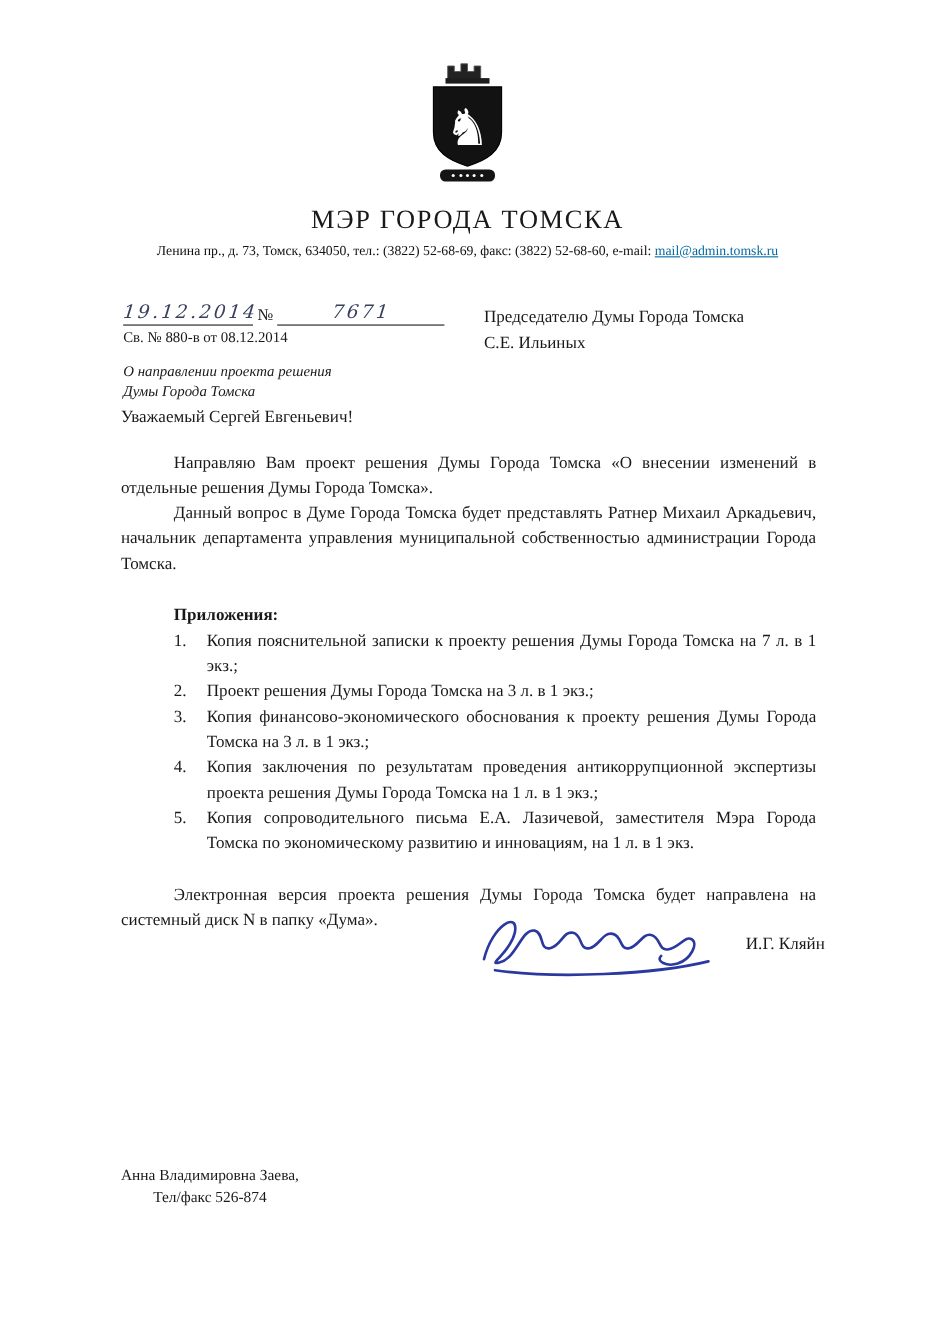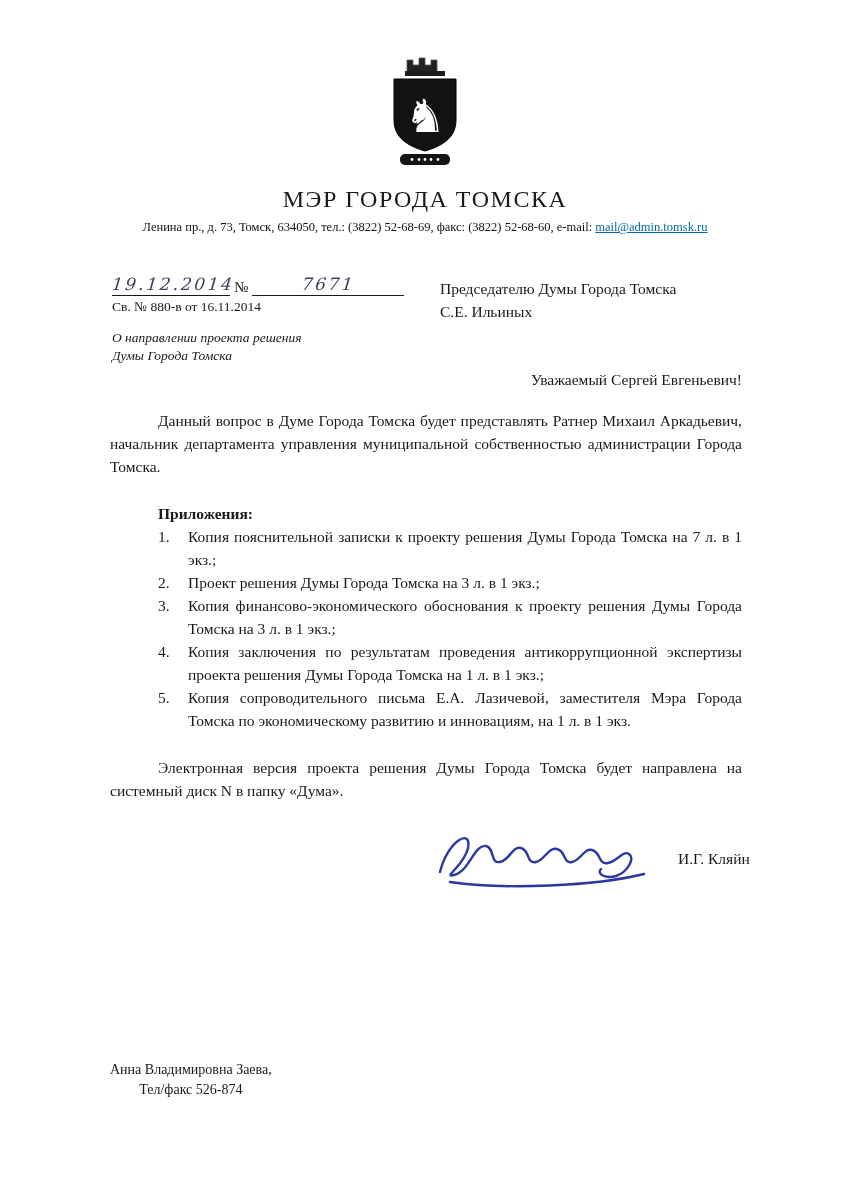--- a/index.html
+++ b/index.html
@@ -40,21 +40,21 @@
     padding-bottom:1px;
   }
   .reg-line { margin-top:3px; font-size:13.5px; }
   .subject { margin-top:14px; font-style:italic; font-size:13.5px; line-height:18px; }
 
   
   .addressee { position:absolute; left:440px; top:277px; width:310px; font-size:15.5px; line-height:23px; }
 
   
   .body-block { position:absolute; left:110px; top:368px; width:632px; font-size:15.5px; line-height:23px; }
-  .salutation { text-align:right; }
+  .salutation { text-align:left; }
   .para { margin-top:18px; text-align:justify; text-indent:48px; }
   .para + .para { margin-top:0; }
   .attach-heading { margin-top:24px; text-indent:48px;font-weight:bold; }
   .attach-list { margin-top:0; }
   .attach-item { display:flex; padding-left:48px; }
   .attach-num { width:30px; flex-shrink:0; }
   .attach-text { flex:1; text-align:justify; }
   .final-para { margin-top:24px; text-align:justify; text-indent:48px; }
 
   
@@ -98,34 +98,35 @@
     <div class="org-title">МЭР ГОРОДА ТОМСКА</div>
     <div class="address-line">
       <span>Ленина пр., д. 73, Томск, 634050, тел.: (3822) 52-68-69, факс: (3822) 52-68-60, e-mail: </span><span class="email-link">mail@admin.tomsk.ru</span>
     </div>
   </div>
 
   <div class="ref-block">
     <div class="hw-row">
       <span class="hw-seg hw-date-seg"><span class="hw">19.12.2014</span></span><span class="num-sign">№</span><span class="hw-seg hw-num-seg"><span class="hw">7671</span></span>
     </div>
-    <div class="reg-line">Св. № 880-в от 16.11.2014</div>
+    <div class="reg-line">Св. № 880-в от 08.12.2014</div>
     <div class="subject">
       <div>О направлении проекта решения</div>
       <div>Думы Города Томска</div>
     </div>
   </div>
 
   <div class="addressee">
     <div>Председателю Думы Города Томска</div>
     <div>С.Е. Ильиных</div>
   </div>
 
   <div class="body-block">
     <div class="salutation">Уважаемый Сергей Евгеньевич!</div>
+    <div class="para">Направляю Вам проект решения Думы Города Томска «О внесении изменений в отдельные решения Думы Города Томска».</div>
     <div class="para">Данный вопрос в Думе Города Томска будет представлять Ратнер Михаил Аркадьевич, начальник департамента управления муниципальной собственностью администрации Города Томска.</div>
 
     <div class="attach-heading">Приложения:</div>
     <div class="attach-list">
       <div class="attach-item">
         <span class="attach-num">1.</span>
         <span class="attach-text">Копия пояснительной записки к проекту решения Думы Города Томска на 7 л. в 1 экз.;</span>
       </div>
       <div class="attach-item">
         <span class="attach-num">2.</span>

